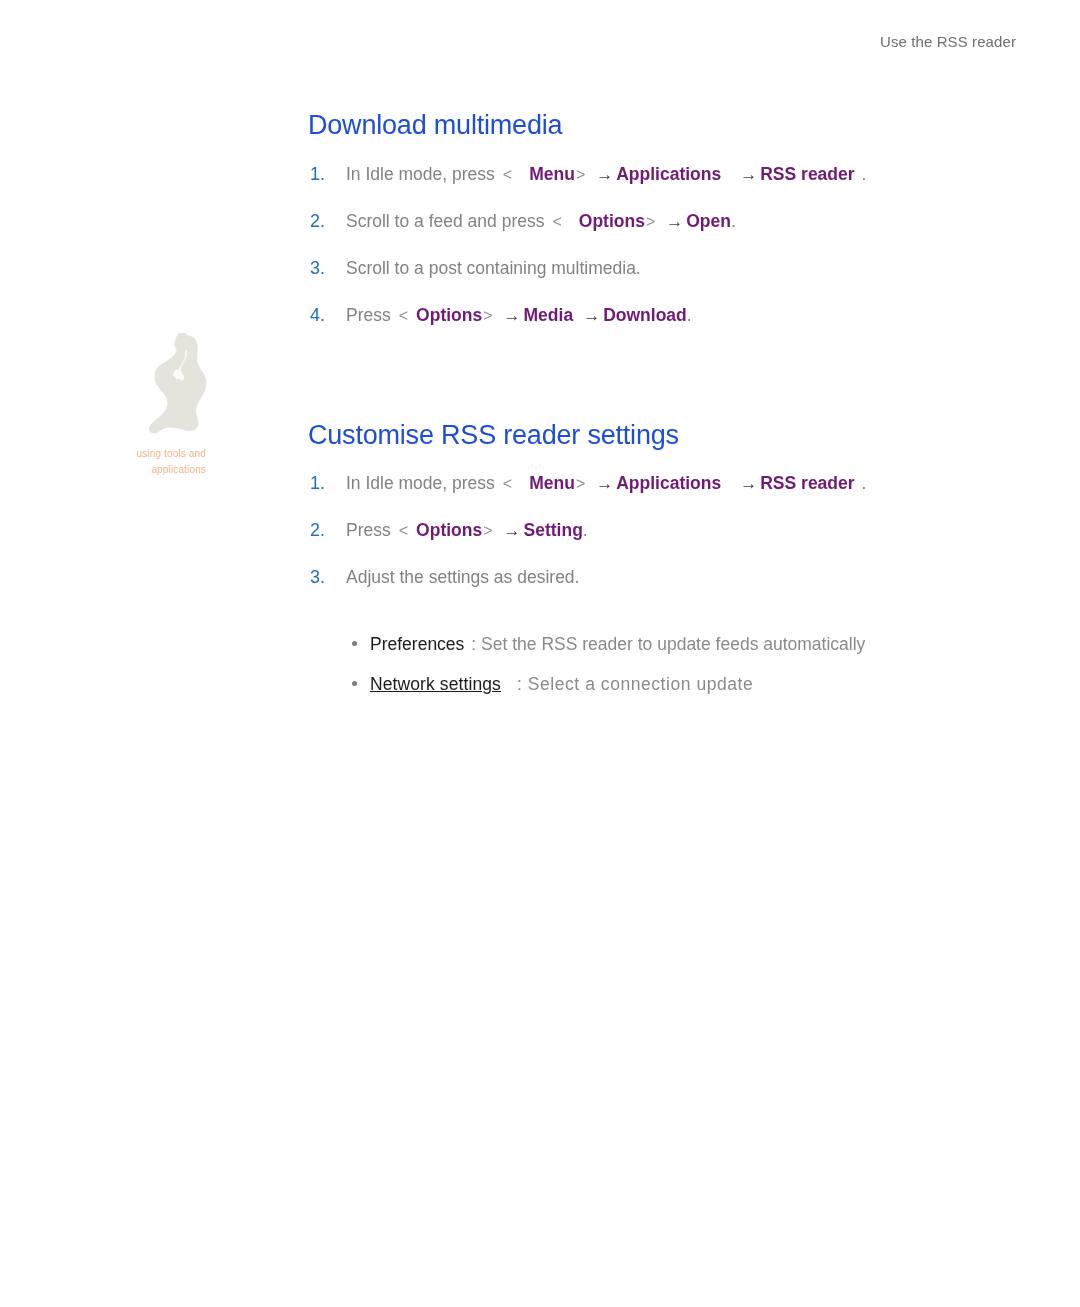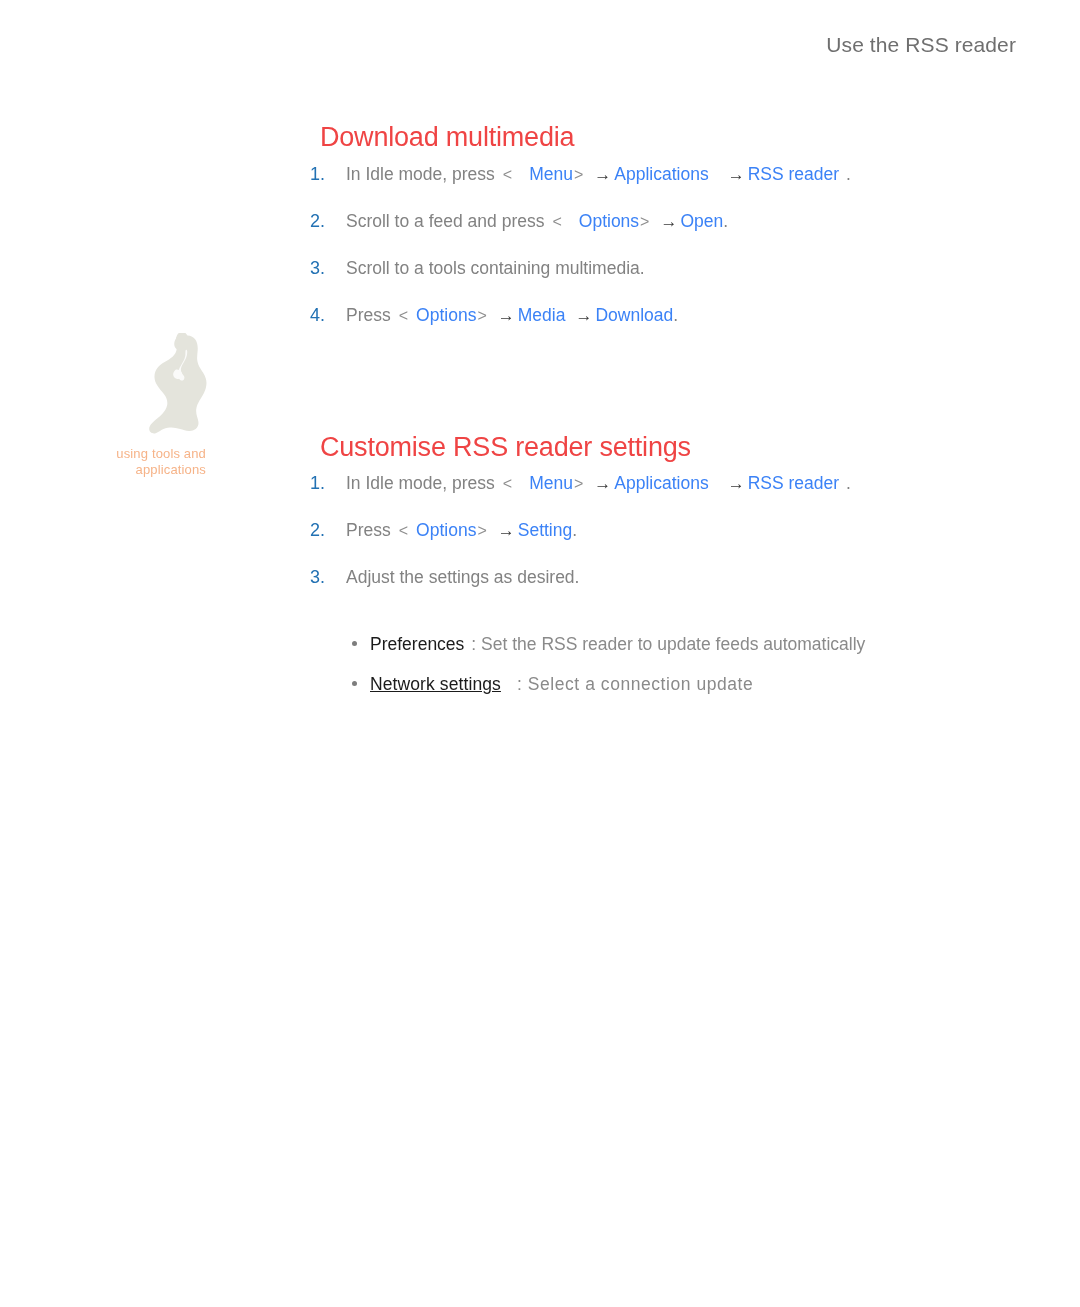--- a/index.html
+++ b/index.html
@@ -13,21 +13,21 @@
     position: relative;
     font-family: "Liberation Sans", sans-serif;
     -webkit-font-smoothing: antialiased;
   }
 
   
   .page-header {
     position: absolute;
     top: 33px;
     right: 64px;
-    font-size: 21px;
+    font-size: 15px;
     color: #6f6f6f;
     letter-spacing: 0.1px;
     white-space: nowrap;
   }
 
   
   .sidebar {
     position: absolute;
     left: 0;
     top: 0;
@@ -42,21 +42,21 @@
     height: 110px;
   }
   .chapter-art svg { display: block; width: 100%; height: 100%; }
 
   .chapter-label {
     position: absolute;
     left: 60px;
     top: 446px;
     width: 146px;
     text-align: right;
-    font-size: 13px;
+    font-size: 10px;
     line-height: 15.5px;
     color: #f6b388;
     letter-spacing: 0.15px;
   }
 
   .page-number {
     position: absolute;
     left: 60px;
     top: 505px;
     width: 146px;
@@ -70,24 +70,24 @@
 
   
   .content {
     position: absolute;
     left: 308px;
     top: 0;
     width: 700px;
   }
 
   h2.section-title {
-    margin: 12px;
+    margin: 0;
     font-size: 27px;
     font-weight: 400;
-    color: #ef4444;
+    color: #1d4ed8;
     letter-spacing: -0.2px;
   }
   .sec1-title { position: absolute; left: 0; top: 110px; }
   .sec2-title { position: absolute; left: 0; top: 420px; }
 
   .steps {
     position: absolute;
     left: 0;
     width: 700px;
   }
@@ -106,21 +106,22 @@
     position: absolute;
     left: 2px;
     top: 0;
     color: #2271b3;
     font-size: 18px;
     line-height: 29px;
   }
   .step .txt { display: block; }
 
   .dark {
-    color: #3b82f6;
+    color: #701a75;
+    font-weight: bold;
   }
   .gray { color: #828282; }
   .brk {
     color: #8f8f8f;
     font-size: 16px;
     padding: 0 1px;
   }
   .gap { display: inline-block; width: 16px; }
   .gap-sm { display: inline-block; width: 7px; }
   .arrow {
@@ -200,21 +201,21 @@
       <span class="txt"><span class="gray">In Idle mode, press</span><span class="gap-sm"></span><span class="brk">&lt;</span><span class="gap"></span><span class="dark">Menu</span><span class="brk">&gt;</span><span class="gap-sm"></span><span class="arrow">→</span><span class="dark">Applications</span><span class="gap"></span><span class="arrow">→</span><span class="dark">RSS reader</span><span class="gap-sm"></span><span class="gray">.</span></span>
     </div>
 
     <div class="step">
       <span class="num">2.</span>
       <span class="txt"><span class="gray">Scroll to a feed and press</span><span class="gap-sm"></span><span class="brk">&lt;</span><span class="gap"></span><span class="dark">Options</span><span class="brk">&gt;</span><span class="gap-sm"></span><span class="arrow">→</span><span class="dark">Open</span><span class="gray">.</span></span>
     </div>
 
     <div class="step">
       <span class="num">3.</span>
-      <span class="txt"><span class="gray">Scroll to a tools containing multimedia.</span></span>
+      <span class="txt"><span class="gray">Scroll to a post containing multimedia.</span></span>
     </div>
 
     <div class="step">
       <span class="num">4.</span>
       <span class="txt"><span class="gray">Press</span><span class="gap-sm"></span><span class="brk">&lt;</span><span class="gap-sm"></span><span class="dark">Options</span><span class="brk">&gt;</span><span class="gap-sm"></span><span class="arrow">→</span><span class="dark">Media</span><span class="gap-sm"></span><span class="arrow">→</span><span class="dark">Download</span><span class="gray">.</span></span>
     </div>
   </div>
 
   <h2 class="section-title sec2-title">Customise RSS reader settings</h2>
 

